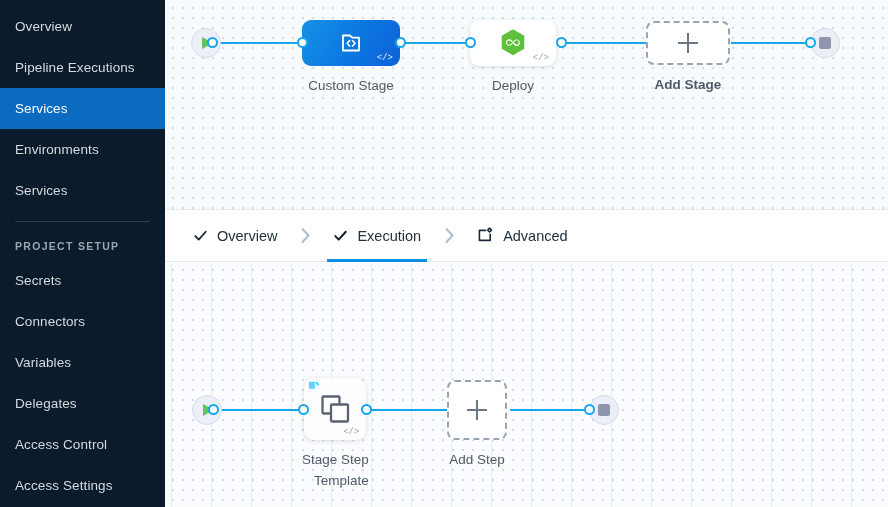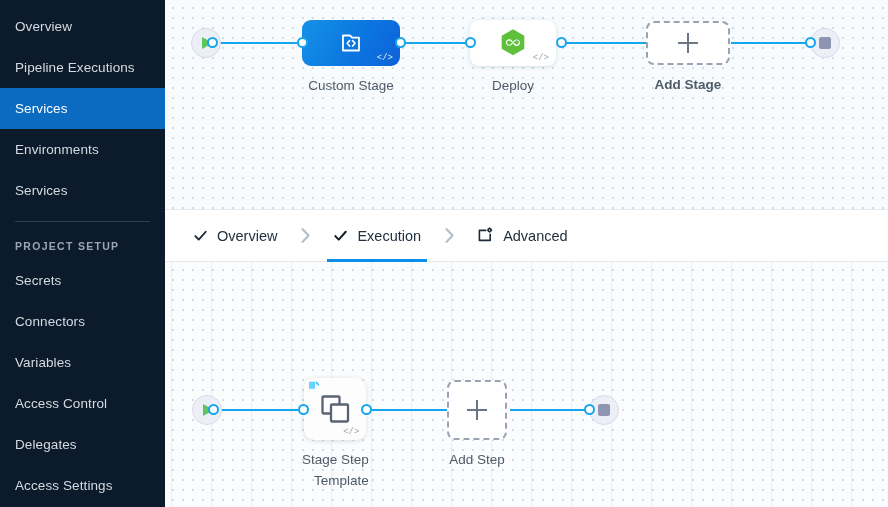--- a/index.html
+++ b/index.html
@@ -216,24 +216,24 @@
     <div class="nav-item">
       <span>Secrets</span>
     </div>
     <div class="nav-item">
       <span>Connectors</span>
     </div>
     <div class="nav-item">
       <span>Variables</span>
     </div>
     <div class="nav-item">
+      <span>Delegates</span>
+    </div>
+    <div class="nav-item">
       <span>Access Control</span>
-    </div>
-    <div class="nav-item">
-      <span>Delegates</span>
     </div>
     <div class="nav-item">
       <span>Access Settings</span>
     </div>
   </nav>
 
   <div class="main">
 
     <div class="canvas canvas-top">
 

